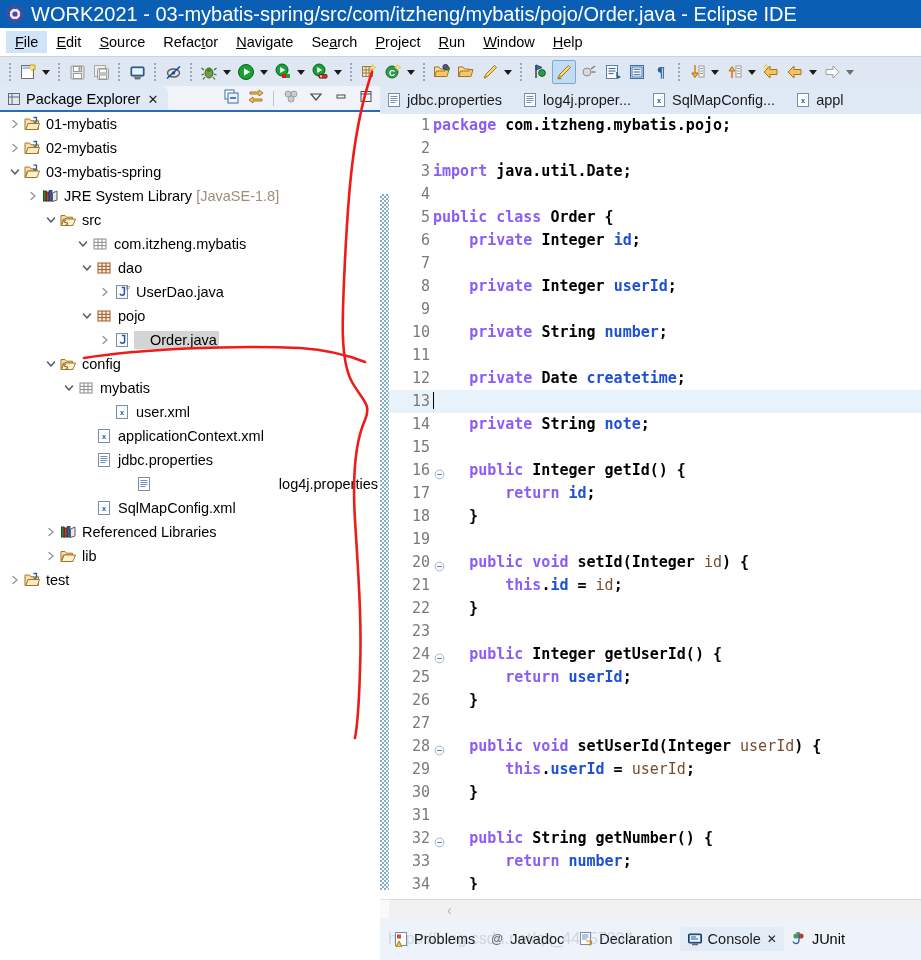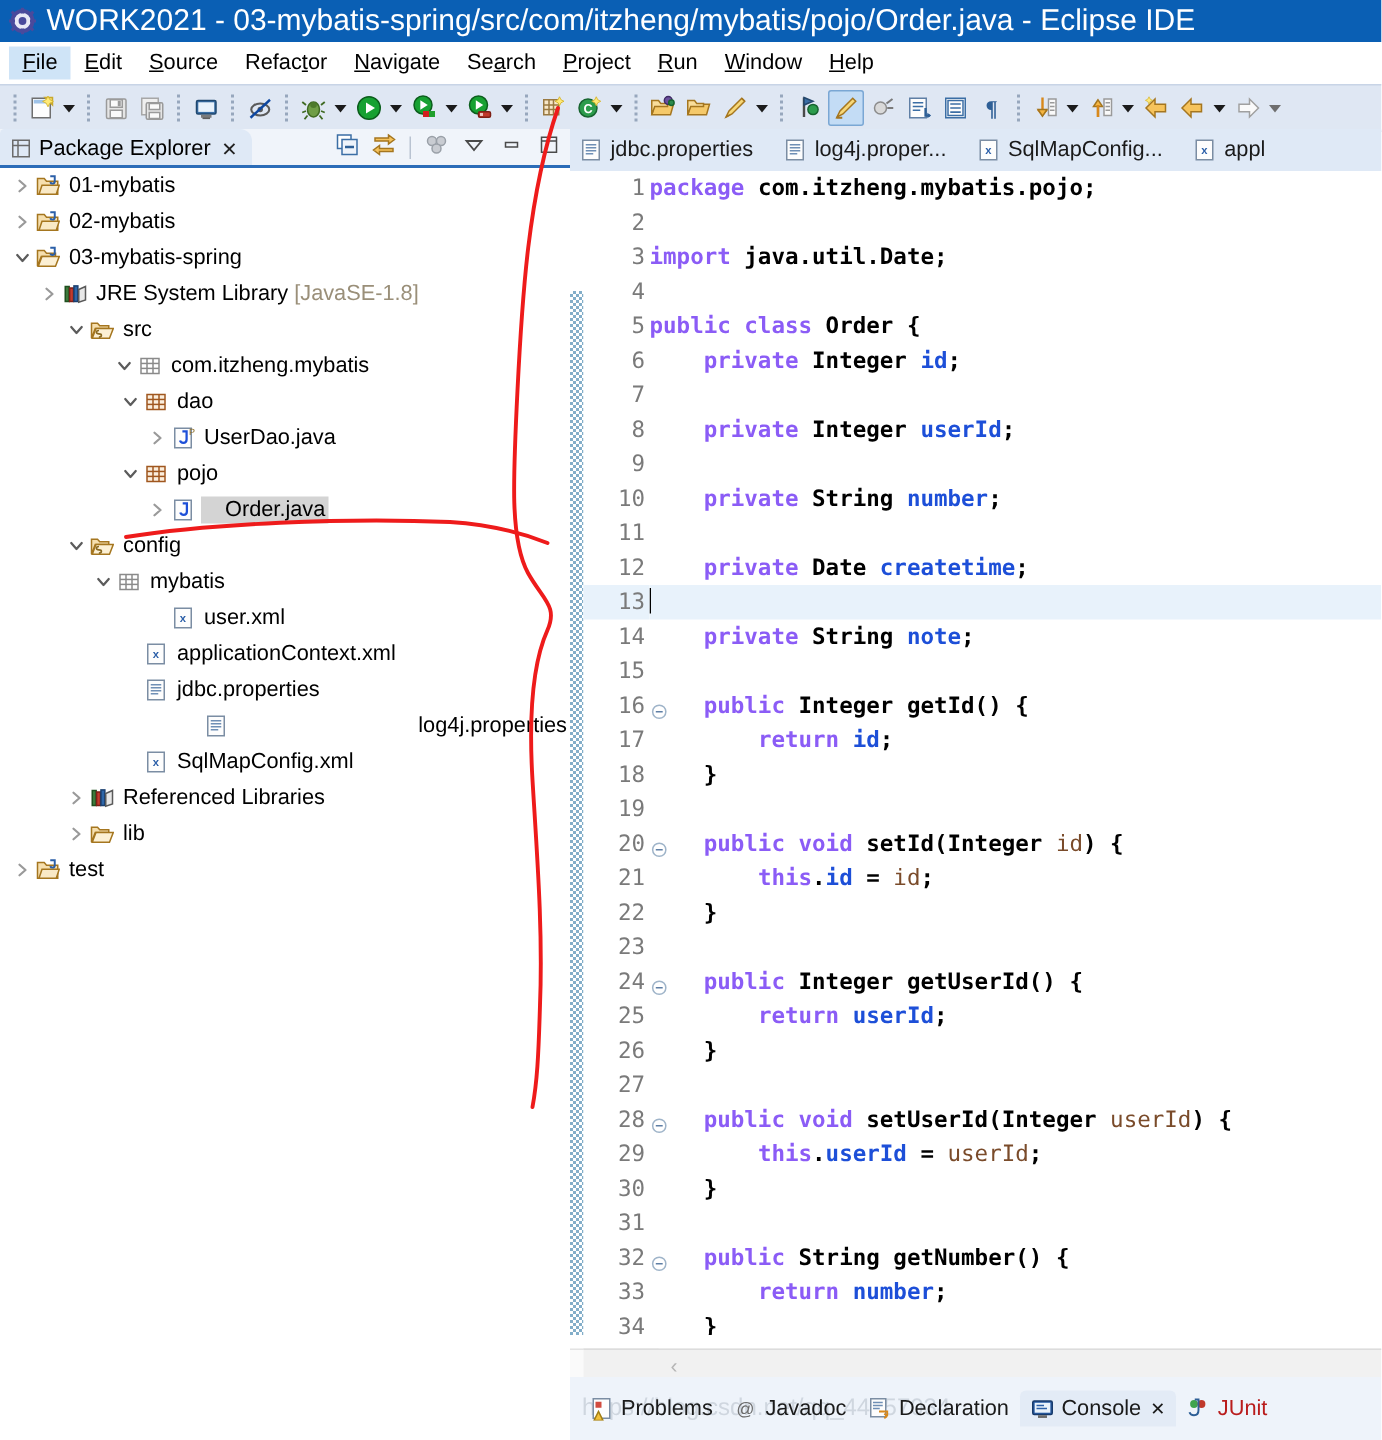--- a/index.html
+++ b/index.html
@@ -102,21 +102,21 @@
   .hscroll{position:absolute;left:9px;right:0;bottom:0;height:18px;background:#f1f1f1;border-top:1px solid #dcdcdc;}
   .hscroll .lchev{position:absolute;left:58px;top:2px;color:#b6b6b6;font-size:14px;}
   .ed-bottomcorner{position:absolute;left:0;bottom:0;width:58px;height:18px;background:#fafafa;border-top:1px solid #e3e3e3;border-right:1px solid #e3e3e3;}
 
   
   .bottom{position:absolute;left:380px;right:0;bottom:0;height:42px;background:#eef3fa;}
   .bottom-inner{display:flex;align-items:center;height:42px;padding-left:6px;font-size:14.5px;color:#1a1a1a;position:relative;}
   .btab{display:flex;align-items:center;padding:4px 7px;border-radius:4px 4px 0 0;white-space:nowrap;}
   .btab .ticon{margin-right:5px;display:flex;align-items:center;}
   .btab.active{background:#e3ebf6;justify-content:flex-end;}
-  .btab.dim{color:#b91c1c;}
+  .btab.dim{color:#000000;}
   .btab .close{margin-left:6px;font-size:12px;}
   .watermark{position:absolute;left:8px;top:12px;right:0;color:#cfd6df;font-size:16px;white-space:nowrap;pointer-events:none;}
 
   
   .annot{position:absolute;left:0;top:0;width:921px;height:960px;pointer-events:none;}
 </style>
 </head>
 <body>
 
 <div id="app">

